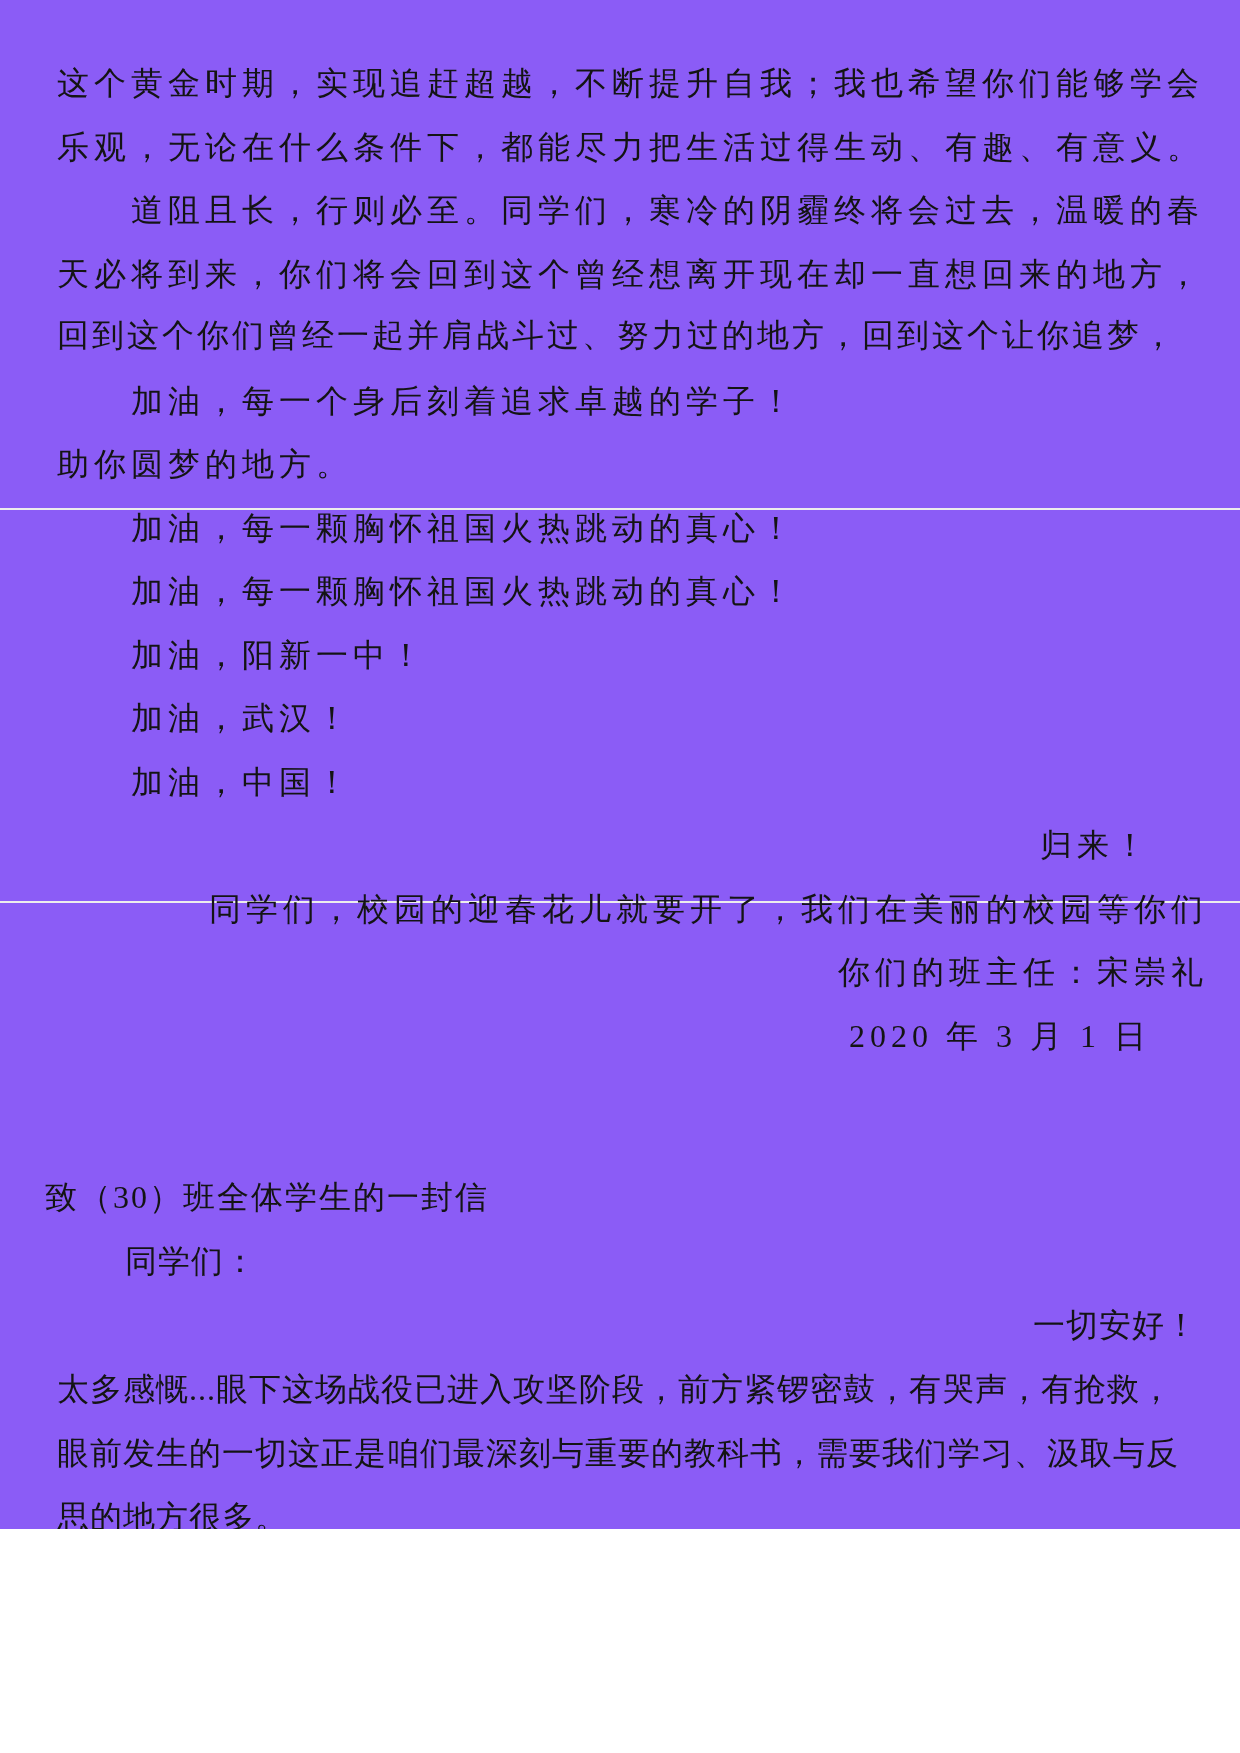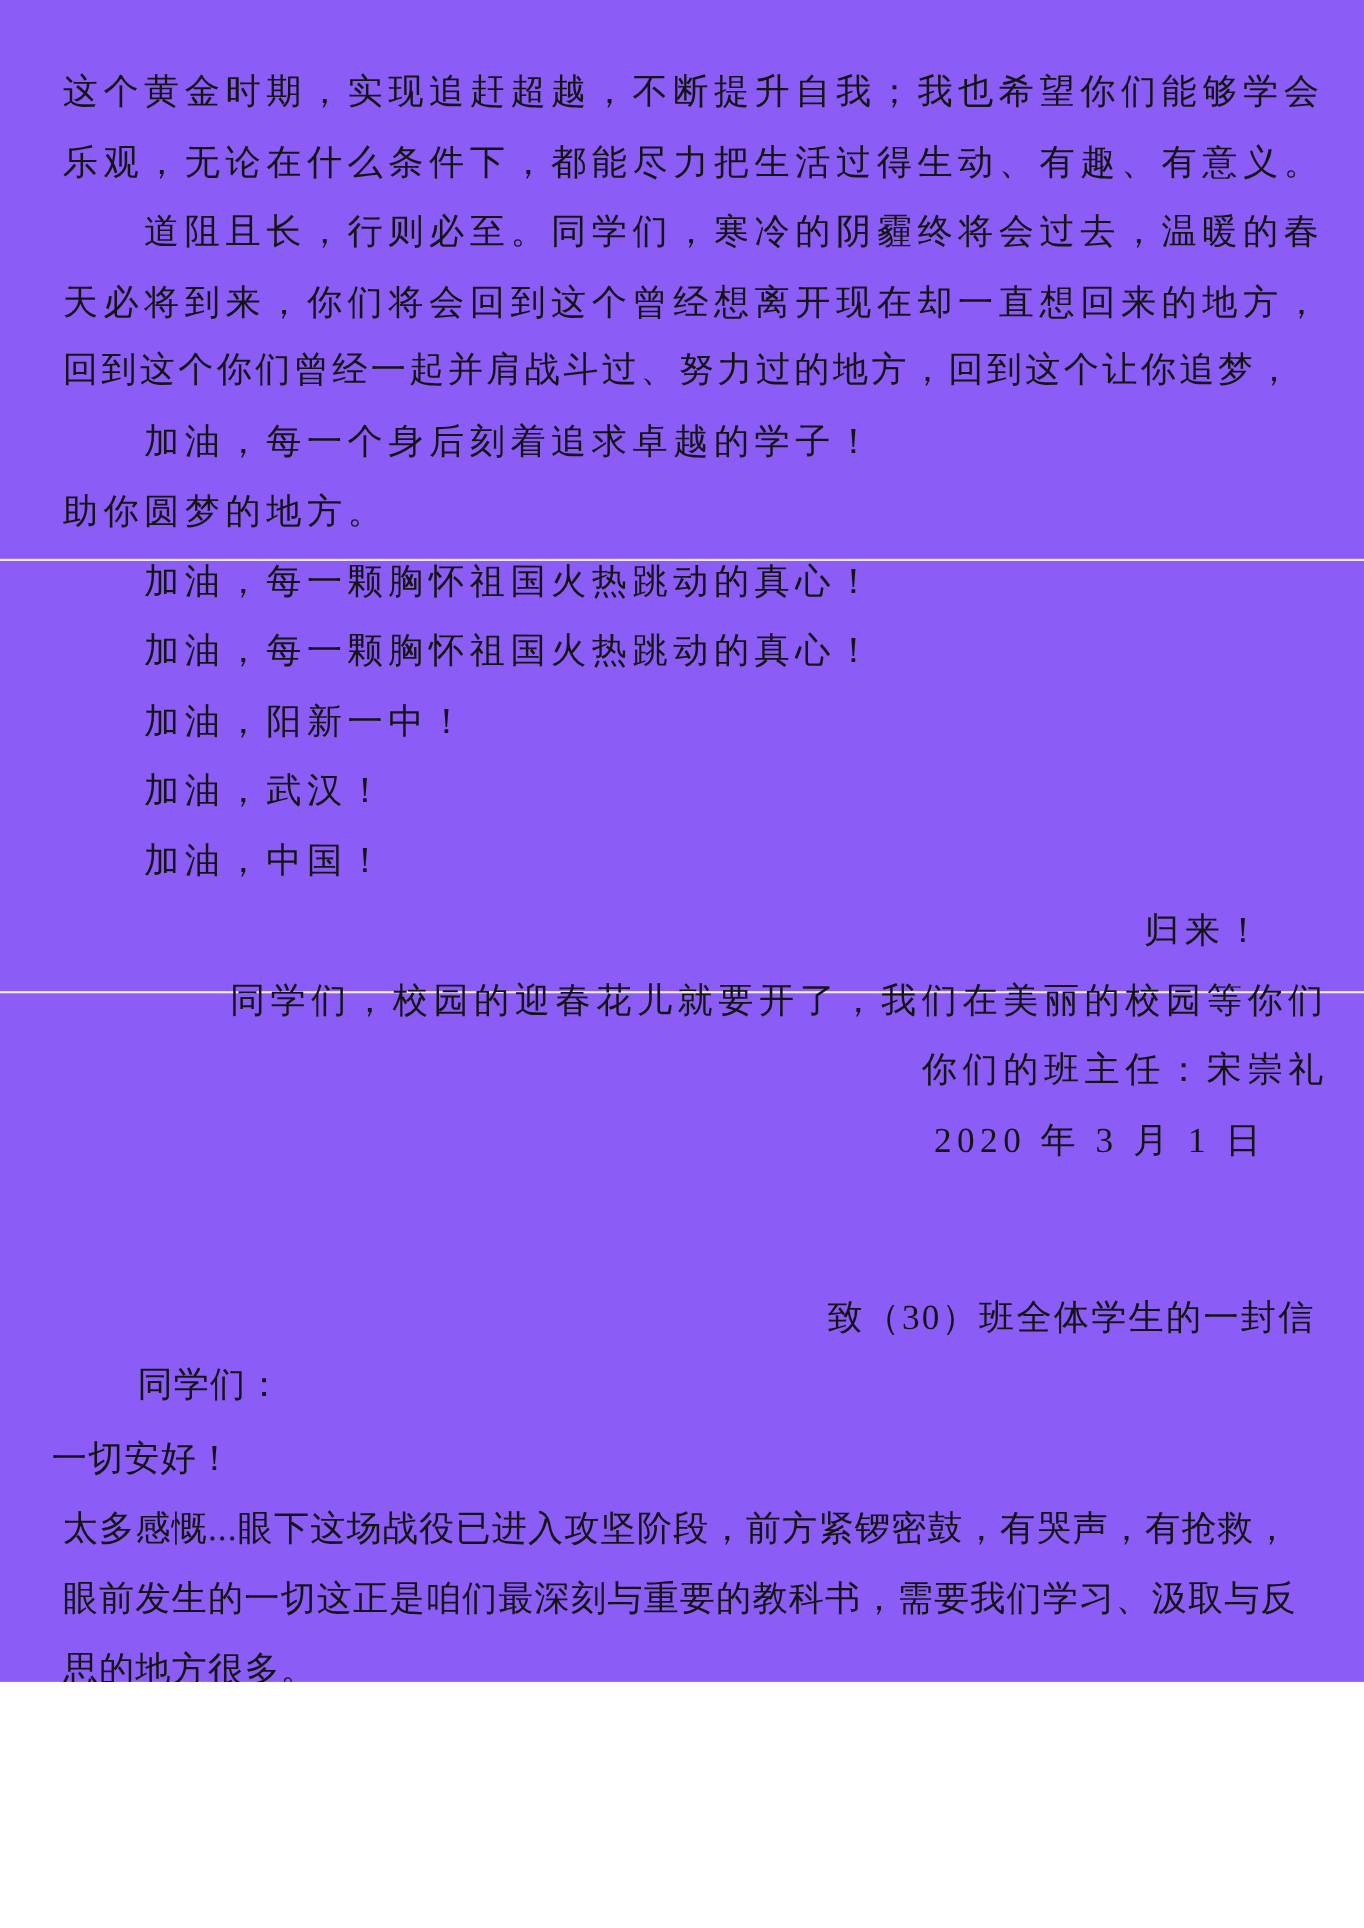--- a/index.html
+++ b/index.html
@@ -35,29 +35,29 @@
   
   .l2 .ln{
     font-size:32px;
     line-height:64px;
     letter-spacing:1px;
     white-space:nowrap;
     text-align:left;
   }
   .l2 .title{
     letter-spacing:2px;
-    text-align:right;
+    text-align:left;
     transform:translateX(-12px);
     white-space:nowrap;
   }
   .l2 .ctr{
-    text-align:left;
+    text-align:right;
     transform:translateX(-10px);
   }
-  .l2 .ind2{text-indent:68px;font-family:Liberation Mono, monospace;}
+  .l2 .ind2{text-indent:68px;}
   
   .scan-line{
     position:absolute;
     left:0;
     width:1240px;
     height:2px;
     background:#ededed;
   }
   .scan-line.a{top:508px;}
   .scan-line.b{top:901px;}

